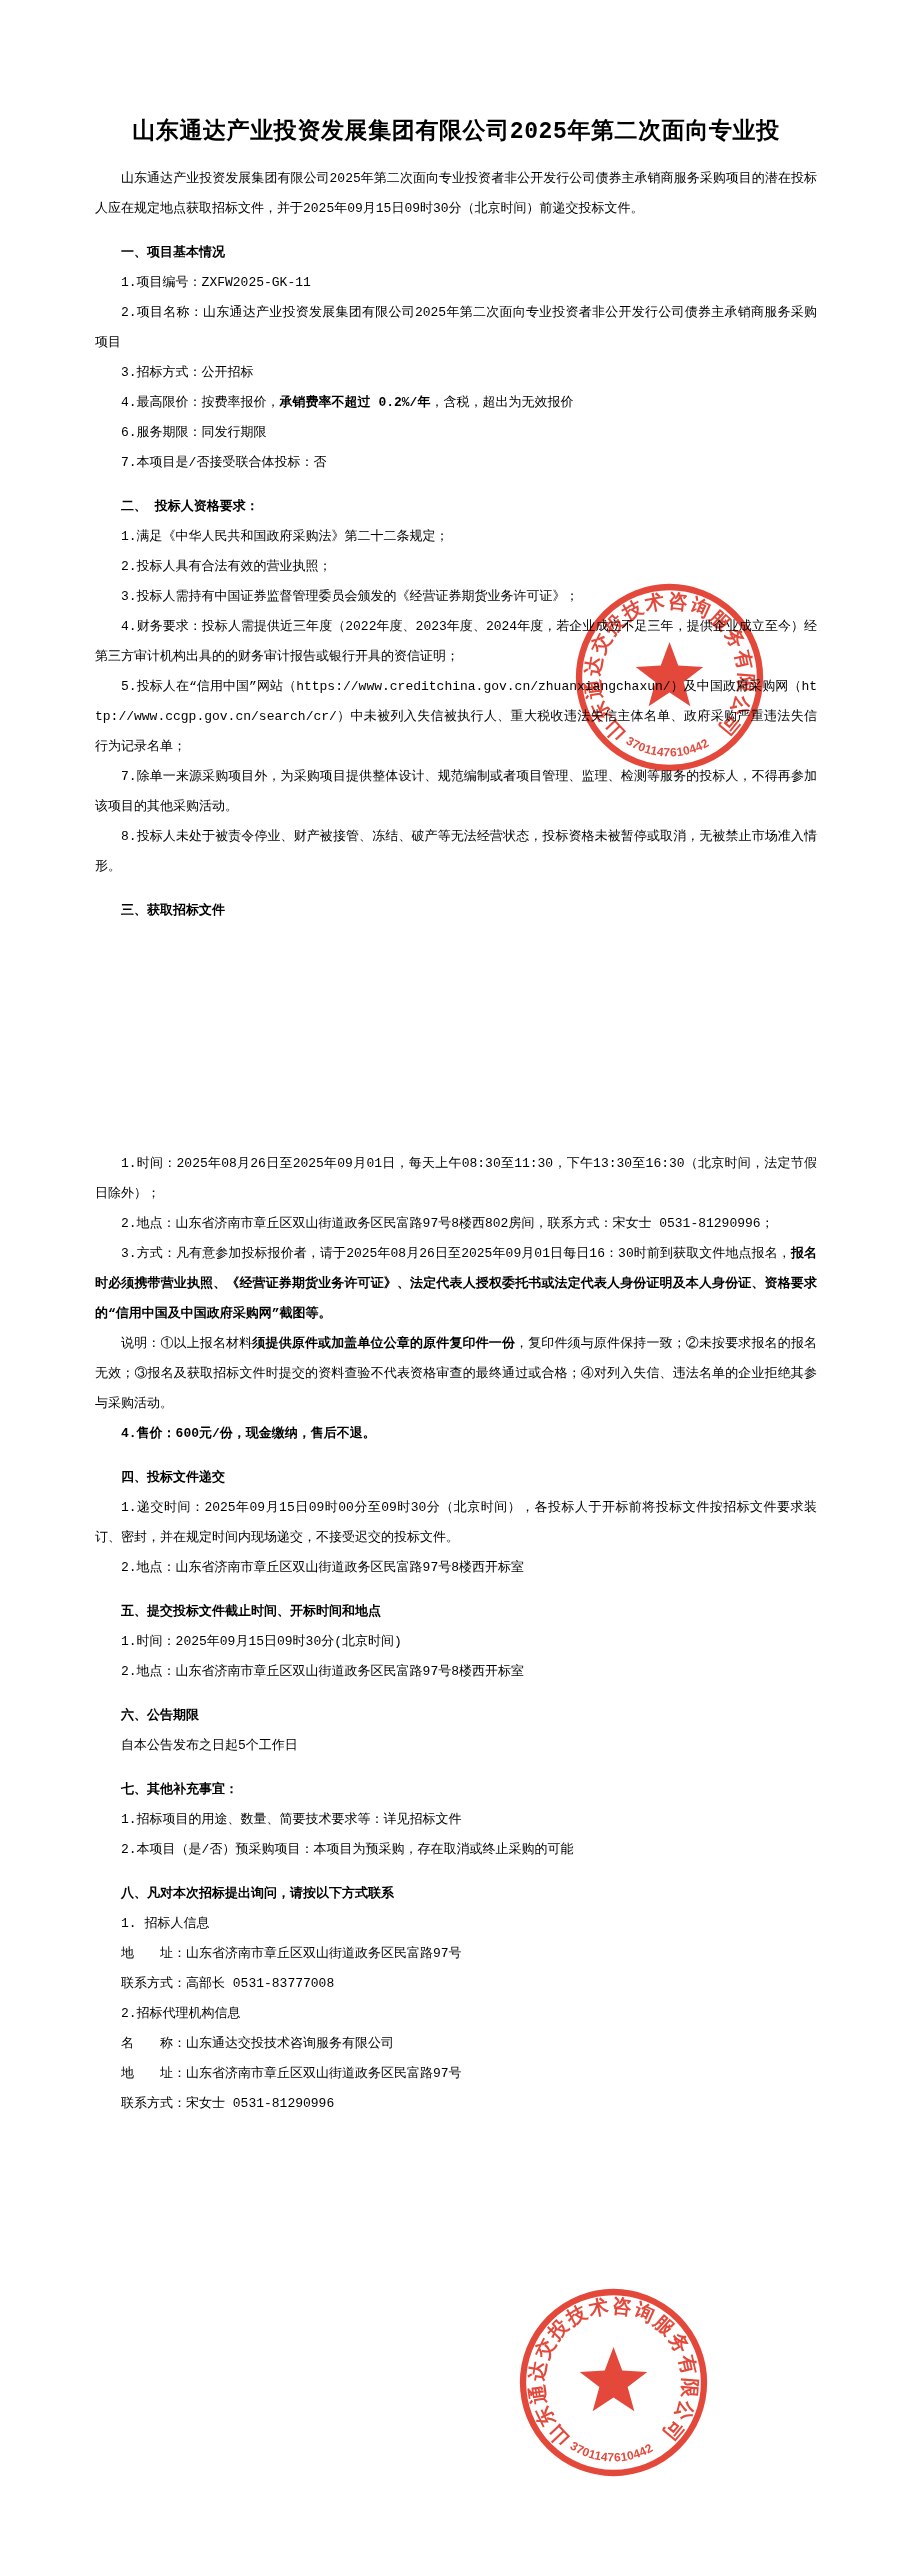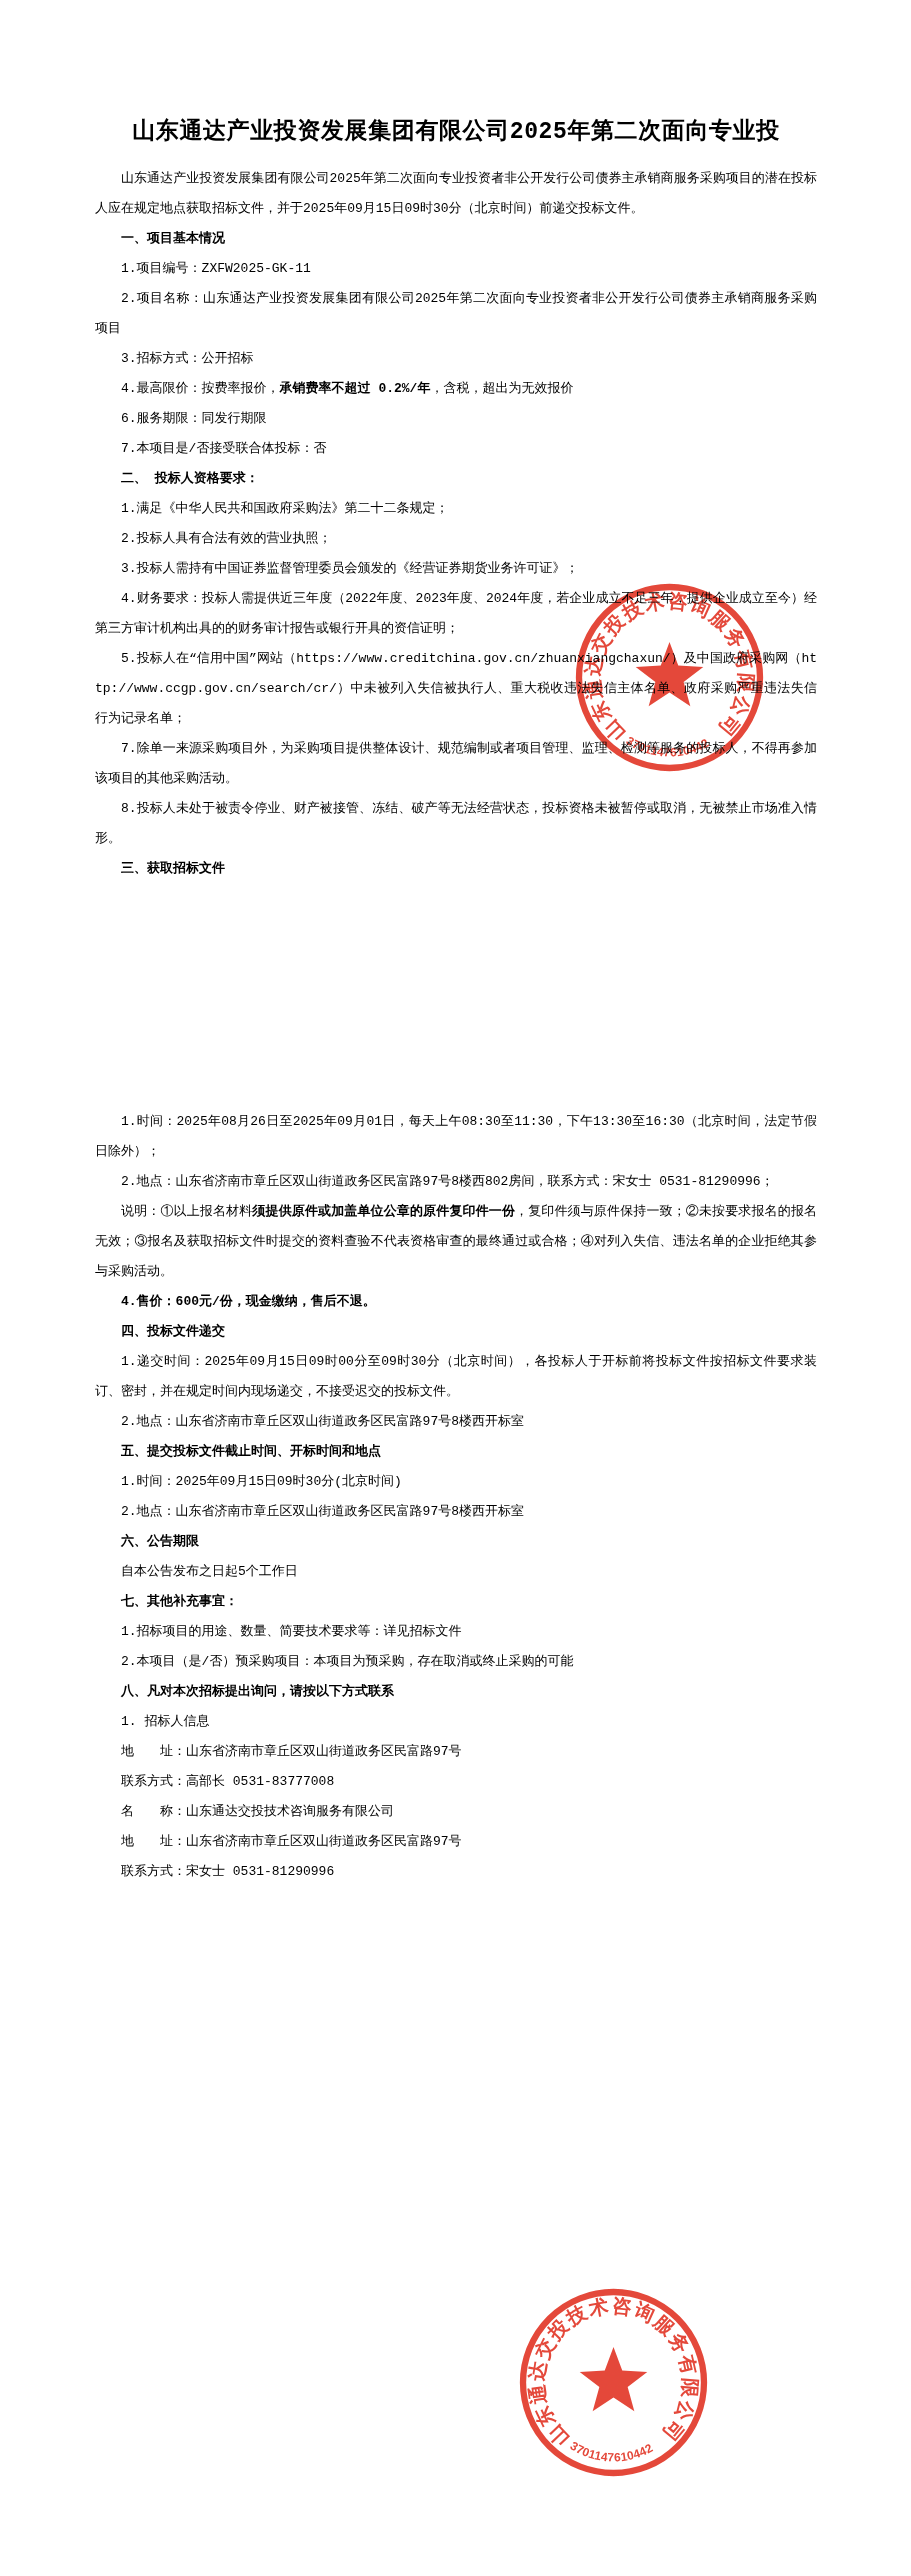--- a/index.html
+++ b/index.html
@@ -2,21 +2,21 @@
 <html style="font-size:9.2px"><head>
 <meta charset="utf-8">
 <style>
   html,body{margin:0;padding:0;background:#ffffff;}
   body{width:911px;height:2576px;position:relative;overflow:hidden;
        font-family:"Liberation Serif","DejaVu Serif",serif;color:#000;}
   .content{position:absolute;left:95px;top:110px;width:722px;font-family:Liberation Mono, monospace;}
   .title-block{margin-bottom:9.2px;}
   .doc-title{font-weight:bold;font-size:23px;line-height:45px;text-align:center;letter-spacing:0.6px;}
   .para,.heading{font-size:13px;line-height:30px;text-align:justify;text-indent:2em;word-break:break-all;}
-  .heading{font-weight:bold;}
+  .heading{font-weight:bold;margin-top:14px;}
   .b{font-weight:bold;}
   .gap{width:100%;}
   .seal{position:absolute;width:189px;height:189px;mix-blend-mode:multiply;opacity:0.93;}
   #seal1{left:575px;top:583px;}
   #seal2{left:519px;top:2288px;}
   .seal text{font-family:"Liberation Sans","DejaVu Sans",sans-serif;font-weight:bold;}
 </style>
 </head>
 <body>
 
@@ -38,37 +38,39 @@
       <div class="para"><span>2.投标人具有合法有效的营业执照；</span></div>
       <div class="para"><span>3.投标人需持有中国证券监督管理委员会颁发的《经营证券期货业务许可证》；</span></div>
       <div class="para"><span>4.财务要求：投标人需提供近三年度（2022年度、2023年度、2024年度，若企业成立不足三年，提供企业成立至今）经第三方审计机构出具的的财务审计报告或银行开具的资信证明；</span></div>
       <div class="para"><span>5.投标人在“信用中国”网站（https://www.creditchina.gov.cn/zhuanxiangchaxun/）及中国政府采购网（http://www.ccgp.gov.cn/search/cr/）中未被列入失信被执行人、重大税收违法失信主体名单、政府采购严重违法失信行为记录名单；</span></div>
       <div class="para"><span>7.除单一来源采购项目外，为采购项目提供整体设计、规范编制或者项目管理、监理、检测等服务的投标人，不得再参加该项目的其他采购活动。</span></div>
       <div class="para"><span>8.投标人未处于被责令停业、财产被接管、冻结、破产等无法经营状态，投标资格未被暂停或取消，无被禁止市场准入情形。</span></div>
       <div class="heading"><span>三、获取招标文件</span></div>
       <div class="gap" style="height: 223px;"></div>
       <div class="para"><span>1.时间：2025年08月26日至2025年09月01日，每天上午08:30至11:30，下午13:30至16:30（北京时间，法定节假日除外）；</span></div>
       <div class="para"><span>2.地点：山东省济南市章丘区双山街道政务区民富路97号8楼西802房间，联系方式：宋女士 0531-81290996；</span></div>
+      <div class="para"><span>3.方式：凡有意参加投标报价者，请于2025年08月26日至2025年09月01日每日16：30时前到获取文件地点报名，</span><span class="b">报名时必须携带营业执照、《经营证券期货业务许可证》、法定代表人授权委托书或法定代表人身份证明及本人身份证、资格要求的“信用中国及中国政府采购网”截图等。</span></div>
       <div class="para"><span>说明：①以上报名材料</span><span class="b">须提供原件或加盖单位公章的原件复印件一份</span><span>，复印件须与原件保持一致；②未按要求报名的报名无效；③报名及获取招标文件时提交的资料查验不代表资格审查的最终通过或合格；④对列入失信、违法名单的企业拒绝其参与采购活动。</span></div>
       <div class="para"><span class="b">4.售价：600元/份，现金缴纳，售后不退。</span></div>
       <div class="heading"><span>四、投标文件递交</span></div>
       <div class="para"><span>1.递交时间：2025年09月15日09时00分至09时30分（北京时间），各投标人于开标前将投标文件按招标文件要求装订、密封，并在规定时间内现场递交，不接受迟交的投标文件。</span></div>
       <div class="para"><span>2.地点：山东省济南市章丘区双山街道政务区民富路97号8楼西开标室</span></div>
       <div class="heading"><span>五、提交投标文件截止时间、开标时间和地点</span></div>
       <div class="para"><span>1.时间：2025年09月15日09时30分(北京时间)</span></div>
       <div class="para"><span>2.地点：山东省济南市章丘区双山街道政务区民富路97号8楼西开标室</span></div>
       <div class="heading"><span>六、公告期限</span></div>
       <div class="para"><span>自本公告发布之日起5个工作日</span></div>
       <div class="heading"><span>七、其他补充事宜：</span></div>
       <div class="para"><span>1.招标项目的用途、数量、简要技术要求等：详见招标文件</span></div>
       <div class="para"><span>2.本项目（是/否）预采购项目：本项目为预采购，存在取消或终止采购的可能</span></div>
       <div class="heading"><span>八、凡对本次招标提出询问，请按以下方式联系</span></div>
       <div class="para"><span>1. 招标人信息</span></div>
       <div class="para"><span>地　　址：山东省济南市章丘区双山街道政务区民富路97号</span></div>
       <div class="para"><span>联系方式：高部长 0531-83777008</span></div>
+      <div class="para"><span>2.招标代理机构信息</span></div>
       <div class="para"><span>名　　称：山东通达交投技术咨询服务有限公司</span></div>
       <div class="para"><span>地　　址：山东省济南市章丘区双山街道政务区民富路97号</span></div>
       <div class="para"><span>联系方式：宋女士 0531-81290996</span></div>
     </div>
 </div>
 
 <svg class="seal" id="seal1" viewBox="0 0 330 330" xmlns="http://www.w3.org/2000/svg" style="color: rgb(226, 58, 43);">
   <defs>
     <path id="s1a" d="M 89.9 261.1 A 122 122 0 1 1 240.1 261.1" fill="none"></path>
     <path id="s1n" d="M 87.9 279.4 A 138 138 0 0 0 242.2 279.4" fill="none"></path>

